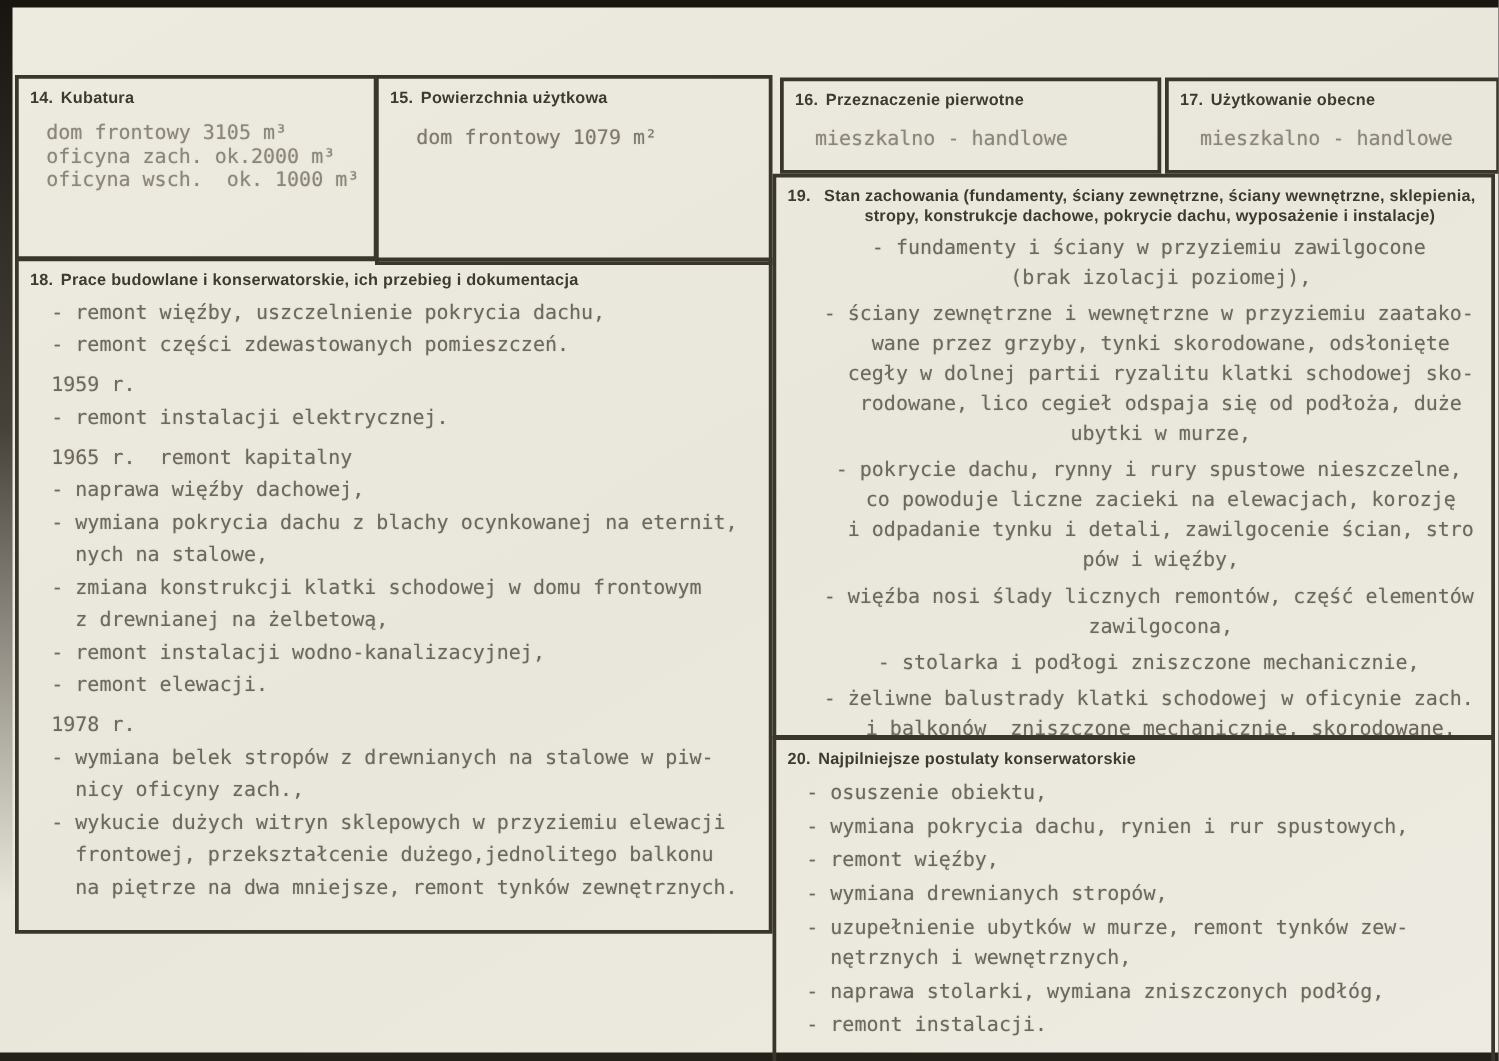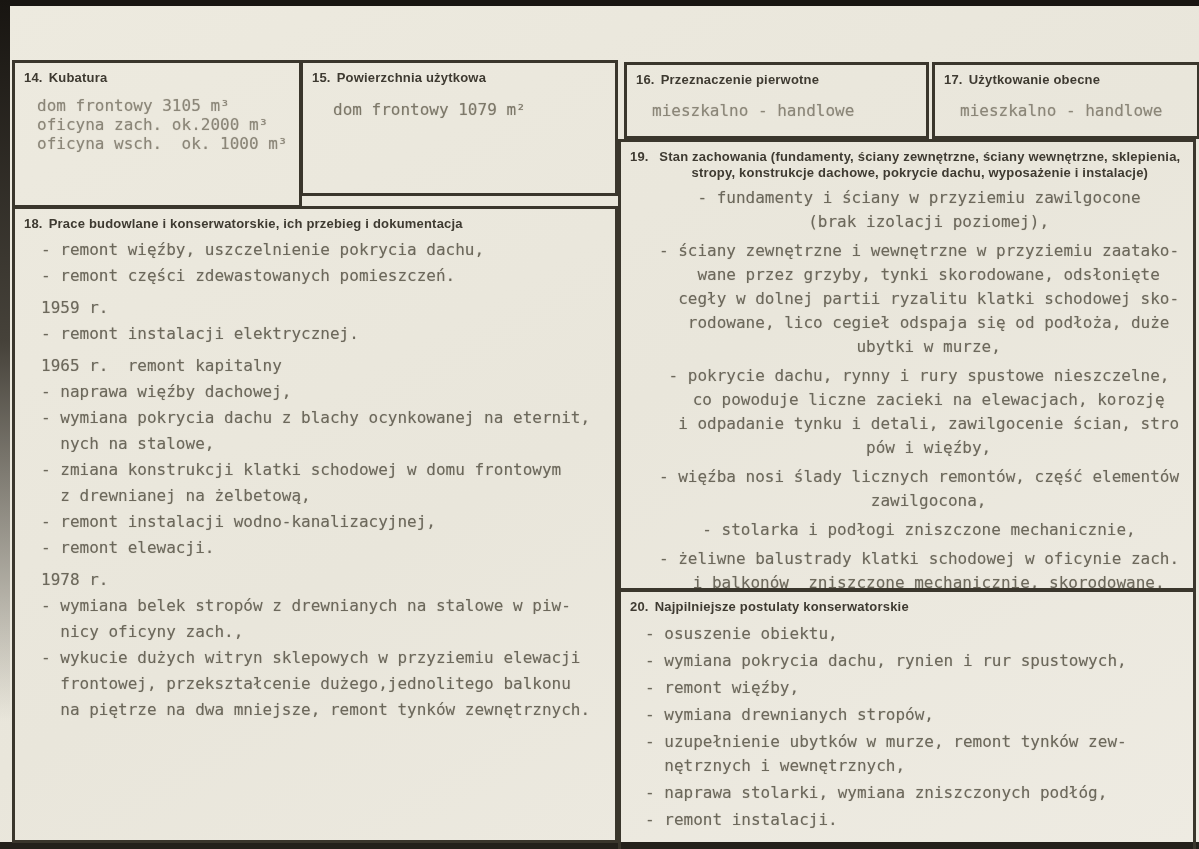--- a/index.html
+++ b/index.html
@@ -6,22 +6,22 @@
   .page{position:relative;width:1199px;height:849px;overflow:hidden;
         background:linear-gradient(150deg,#edeadf 0%,#e9e6db 50%,#eeebe2 100%);
         font-family:"Liberation Sans",sans-serif;}
   .edge-top{position:absolute;left:0;top:0;width:1199px;height:6px;background:#181511;}
   .edge-left{position:absolute;left:0;top:0;width:10px;height:760px;
         background:linear-gradient(to bottom,#181511 0%,#46423a 45%,rgba(70,66,58,0) 95%);}
   .edge-bottom{position:absolute;left:0;top:842px;width:1199px;height:7px;background:#24211b;}
 
   .box{position:absolute;border:3px solid #3a362c;box-sizing:border-box;overflow:hidden;}
   .box14{left:12px;top:60px;width:290px;height:148px;}
-  .box15{left:300px;top:60px;width:318px;height:136px;}
-  .box18{left:12px;top:206px;width:606px;height:637px;}
+  .box15{left:300px;top:60px;width:318px;height:152px;}
+  .box18{left:12px;top:206px;width:606px;height:541px;}
   .box16{left:624px;top:62px;width:305px;height:77px;}
   .box17{left:932px;top:62px;width:268px;height:77px;}
   .box19{left:618px;top:139px;width:578px;height:452px;text-align:center;}
   .box20{left:618px;top:589px;width:578px;height:284px;}
 
   .label{display:flex;gap:6px;padding:7px 8px 0 9px;font-size:13px;font-weight:700;
          color:#3e3a31;line-height:16px;letter-spacing:.2px;}
   .label .num{flex:none;}
 
   .typed{font-family:"DejaVu Sans Mono","Liberation Mono",monospace;font-size:16px;

